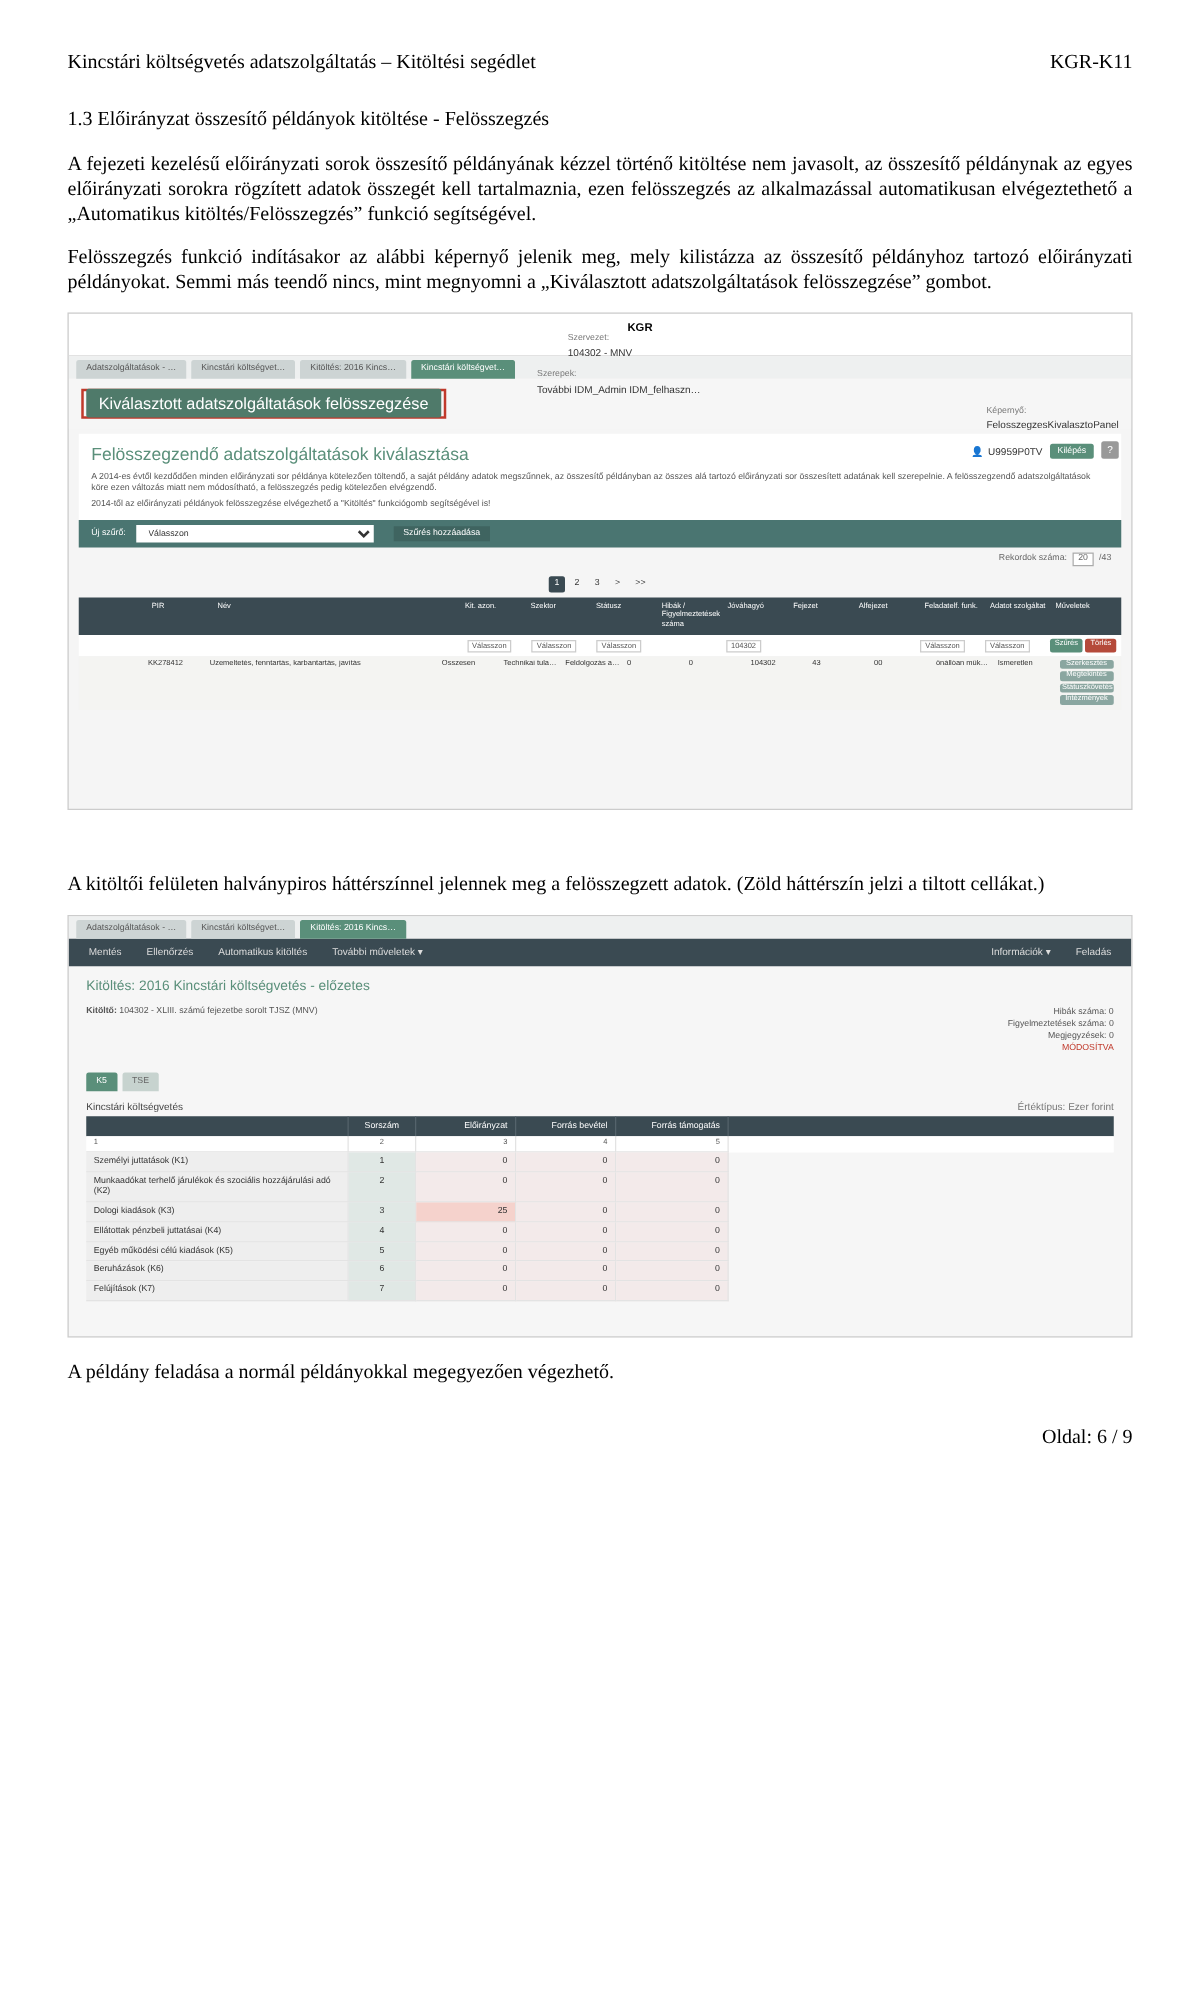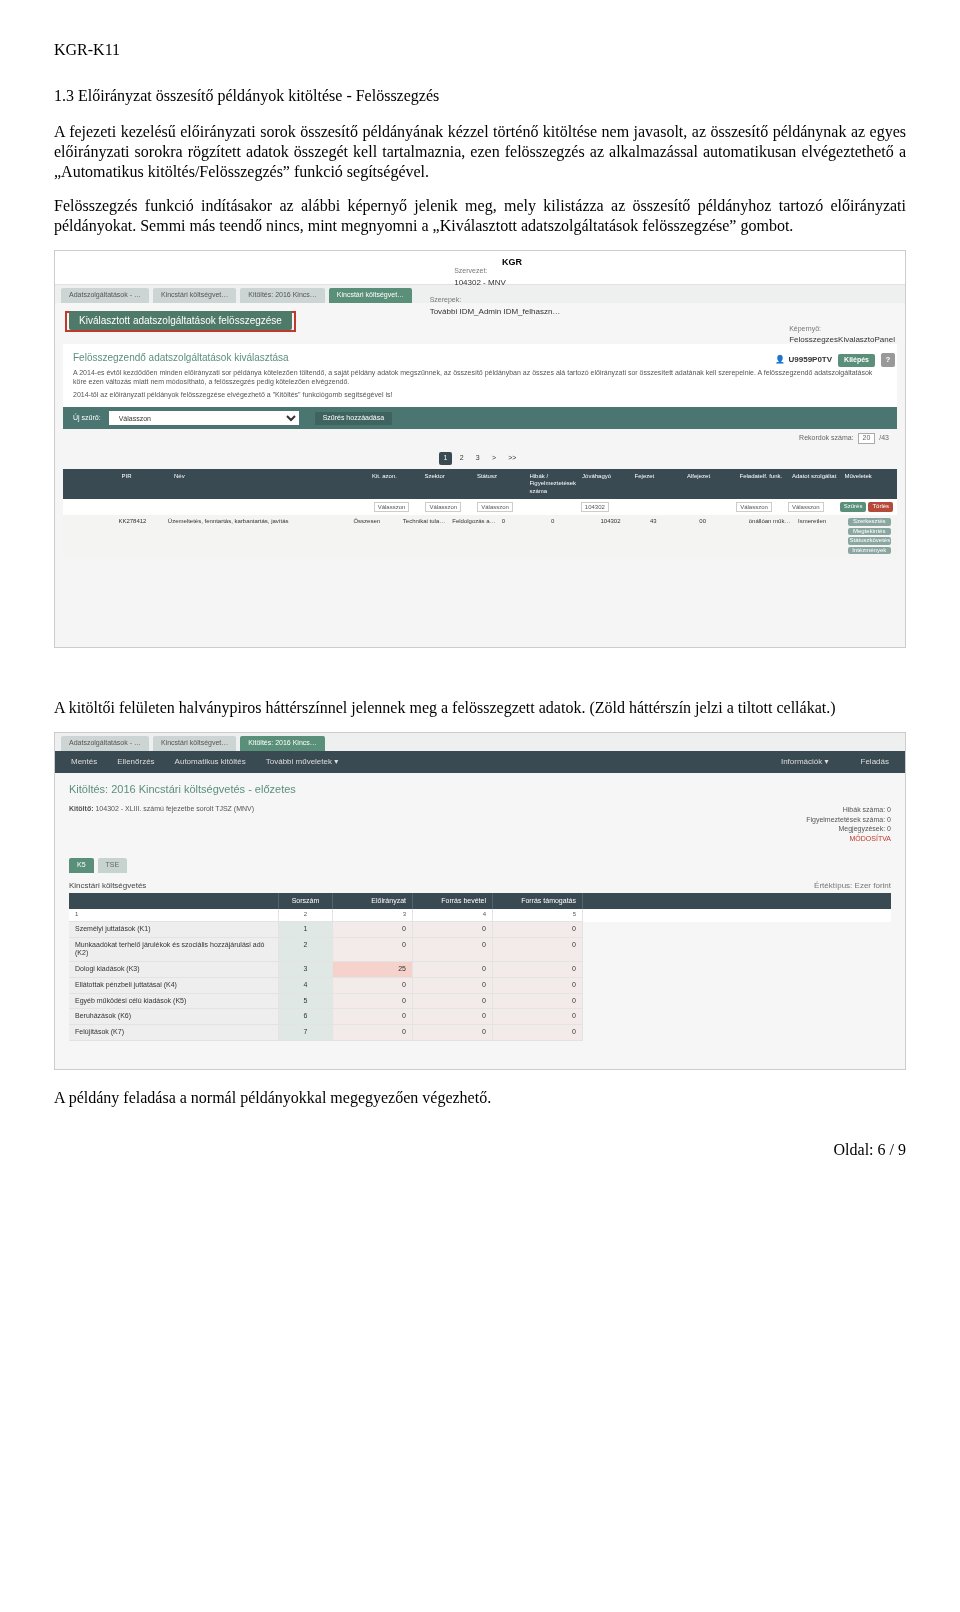--- a/index.html
+++ b/index.html
@@ -33,37 +33,37 @@
   .s1-top {
     height: 34px; background: #fff;
     display: flex; align-items: center; padding: 0 10px; gap: 8px;
     border-bottom: 1px solid #e2e2e2;
     flex-direction: column;
   }
   .s1-logo { width: 48px; height: 24px; background: linear-gradient(135deg,#2e6c55 50%,#e8a33c 50%); position: relative; margin-right: 8px; }
   .s1-logo::after { content:"KGR"; position:absolute; right:-22px; top:6px; font-weight:bold; color:#000; font-size:9px; }
   .s1-top-col { display:flex; flex-direction:column; gap:2px; font-size:7px; color:#777; }
   .s1-top-val { color:#333; font-size:8px; }
-  .s1-right { margin-left:auto; display:flex; align-items:center; gap:6px;font-weight:bold; }
+  .s1-right { margin-left:auto; display:flex; align-items:flex-end; gap:6px; }
   .s1-user::before { content:"👤"; margin-right:3px; }
   .s1-btn-exit { background:#5a8f7a; color:#fff; border-radius:2px; padding:2px 6px; font-size:7px; }
   .s1-help { background:#999; color:#fff; width:14px; height:14px; border-radius:2px; text-align:center; line-height:14px; }
   .s1-menubar {
     height: 22px; background:#3a4a52; color:#ddd; display:flex; align-items:center;
     padding: 0 20px; gap:22px; font-size:8px;
   }
   .s1-menubar .right { margin-left:auto; }
   .s1-tabs { height: 18px; background:#eef0f0; display:flex; align-items:flex-end; padding:0 6px; gap:4px; font-size:7px; }
   .s1-tab { background:#cdd4d4; padding:3px 8px; border-radius:2px 2px 0 0; color:#555; white-space:nowrap; }
   .s1-tab.active { background:#5a8f7a; color:#fff; }
   .s1-bigbtn-wrap { padding:8px 10px; background:#f6f6f6; }
   .s1-bigbtn-outline { border:2px solid #c0392b; display:inline-block; padding:2px; }
-  .s1-bigbtn { background:#4f7a6a; color:#fff; padding:4px 10px; font-size:10px; border-radius:2px; }
+  .s1-bigbtn { background:#4f7a6a; color:#fff; padding:4px 10px; font-size:13px; border-radius:2px; }
   .s1-panel { background:#fff; margin:4px 8px 0 8px; padding:8px 10px; }
-  .s1-panel-title { color:#5a8f7a; font-size:10px; margin-bottom:4px; }
+  .s1-panel-title { color:#5a8f7a; font-size:14px; margin-bottom:4px; }
   .s1-panel-text { font-size:7px; color:#555; line-height:1.3; }
   .s1-filterbar { background:#51807c; color:#fff; margin:8px 8px 0 8px; padding:6px 10px; font-size:8px; border-radius:2px 2px 0 0; }
   .s1-filterrow { background:#4a7571; display:flex; align-items:center; gap:8px; padding:4px 10px; margin:0 8px; }
   .s1-filterrow label { color:#fff; font-size:7px; }
   .s1-select { background:#fff; color:#333; border:none; padding:2px 6px; font-size:7px; height:14px; width:190px; }
   .s1-addbtn { background:#3f6460; color:#fff; padding:2px 8px; font-size:7px; margin-left:8px; }
   .s1-meta { text-align:right; font-size:7px; color:#666; padding:4px 16px; }
   .s1-meta .box { display:inline-block; border:1px solid #aaa; padding:0 4px; margin:0 2px; background:#fff; }
   .s1-pager { text-align:center; padding:4px 0; }
   .s1-pager span { display:inline-block; padding:2px 5px; font-size:7px; }
@@ -86,21 +86,21 @@
     background: #f6f6f6;
     font-family: Arial, Helvetica, sans-serif;
     font-size: 8px; color:#333;
     margin-bottom: 18px;
     overflow:hidden;
   }
   .s2-tabs { height:18px; background:#eef0f0; display:flex; align-items:flex-end; padding:0 6px; gap:4px; font-size:7px; }
   .s2-tab { background:#cdd4d4; padding:3px 8px; border-radius:2px 2px 0 0; color:#555; white-space:nowrap; }
   .s2-tab.active { background:#5a8f7a; color:#fff; }
   .s2-menu { height:22px; background:#3a4a52; color:#ddd; display:flex; align-items:center; padding:0 16px; gap:20px; font-size:8px; }
-  .s2-menu .right { margin-left:auto; display:flex; gap:16px; }
+  .s2-menu .right { margin-left:auto; display:flex; gap:4px; }
   .s2-title { padding:10px 14px 4px 14px; color:#5a8f7a; font-size:11px; }
   .s2-info { display:flex; justify-content:space-between; padding:4px 14px 10px 14px; font-size:7px; color:#555; }
   .s2-info-right { text-align:right; line-height:1.4; }
   .s2-info-right .mod { color:#c0392b; }
   .s2-subtabs { padding:4px 14px 0 14px; display:flex; gap:4px; font-size:7px; }
   .s2-subtab { background:#5a8f7a; color:#fff; padding:3px 8px; border-radius:2px 2px 0 0; }
   .s2-subtab.inactive { background:#c7d3cf; color:#666; }
   .s2-tablecap { display:flex; justify-content:space-between; padding:8px 14px 2px 14px; font-size:8px; color:#444; }
   .s2-tablecap .r { color:#777; }
   .s2-thead { display:flex; background:#3a4a52; color:#fff; margin:0 14px; font-size:7px; }
@@ -118,20 +118,21 @@
   .s2-row .s2-c1 { background:#e0e8e5; text-align:center; }
   .s2-cell { background:#f3eaea; text-align:right; }
   .s2-cell.hl { background:#f5d2cc; }
 
   .footer { text-align:right; margin-top: 32px; font-size:16px; }
 </style>
 </head>
 <body>
 
 <div class="doc-header">
+  <span>Kincstári költségvetés adatszolgáltatás – Kitöltési segédlet</span>
   <span>KGR-K11</span>
 </div>
 
 <p class="section-title">1.3 Előirányzat összesítő példányok kitöltése - Felösszegzés</p>
 <p class="para">A fejezeti kezelésű előirányzati sorok összesítő példányának kézzel történő kitöltése nem javasolt, az összesítő példánynak az egyes előirányzati sorokra rögzített adatok összegét kell tartalmaznia, ezen felösszegzés az alkalmazással automatikusan elvégeztethető a „Automatikus kitöltés/Felösszegzés” funkció segítségével.</p>
 <p class="para">Felösszegzés funkció indításakor az alábbi képernyő jelenik meg, mely kilistázza az összesítő példányhoz tartozó előirányzati példányokat. Semmi más teendő nincs, mint megnyomni a „Kiválasztott adatszolgáltatások felösszegzése” gombot.</p>
 
 <div class="shot1">
   <div class="s1-top">
     <div class="s1-logo"></div>

